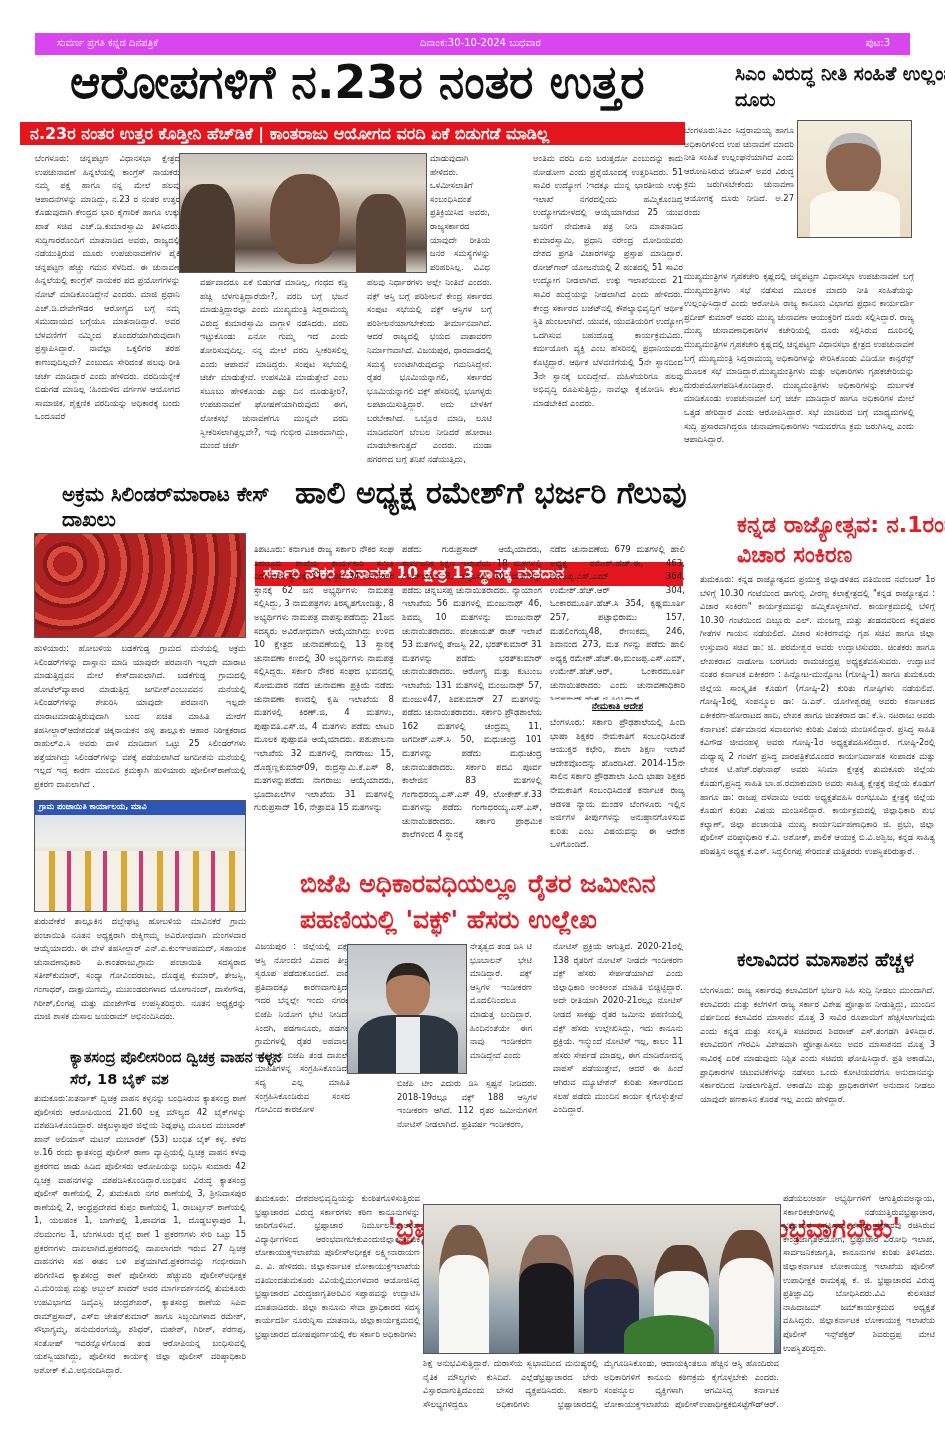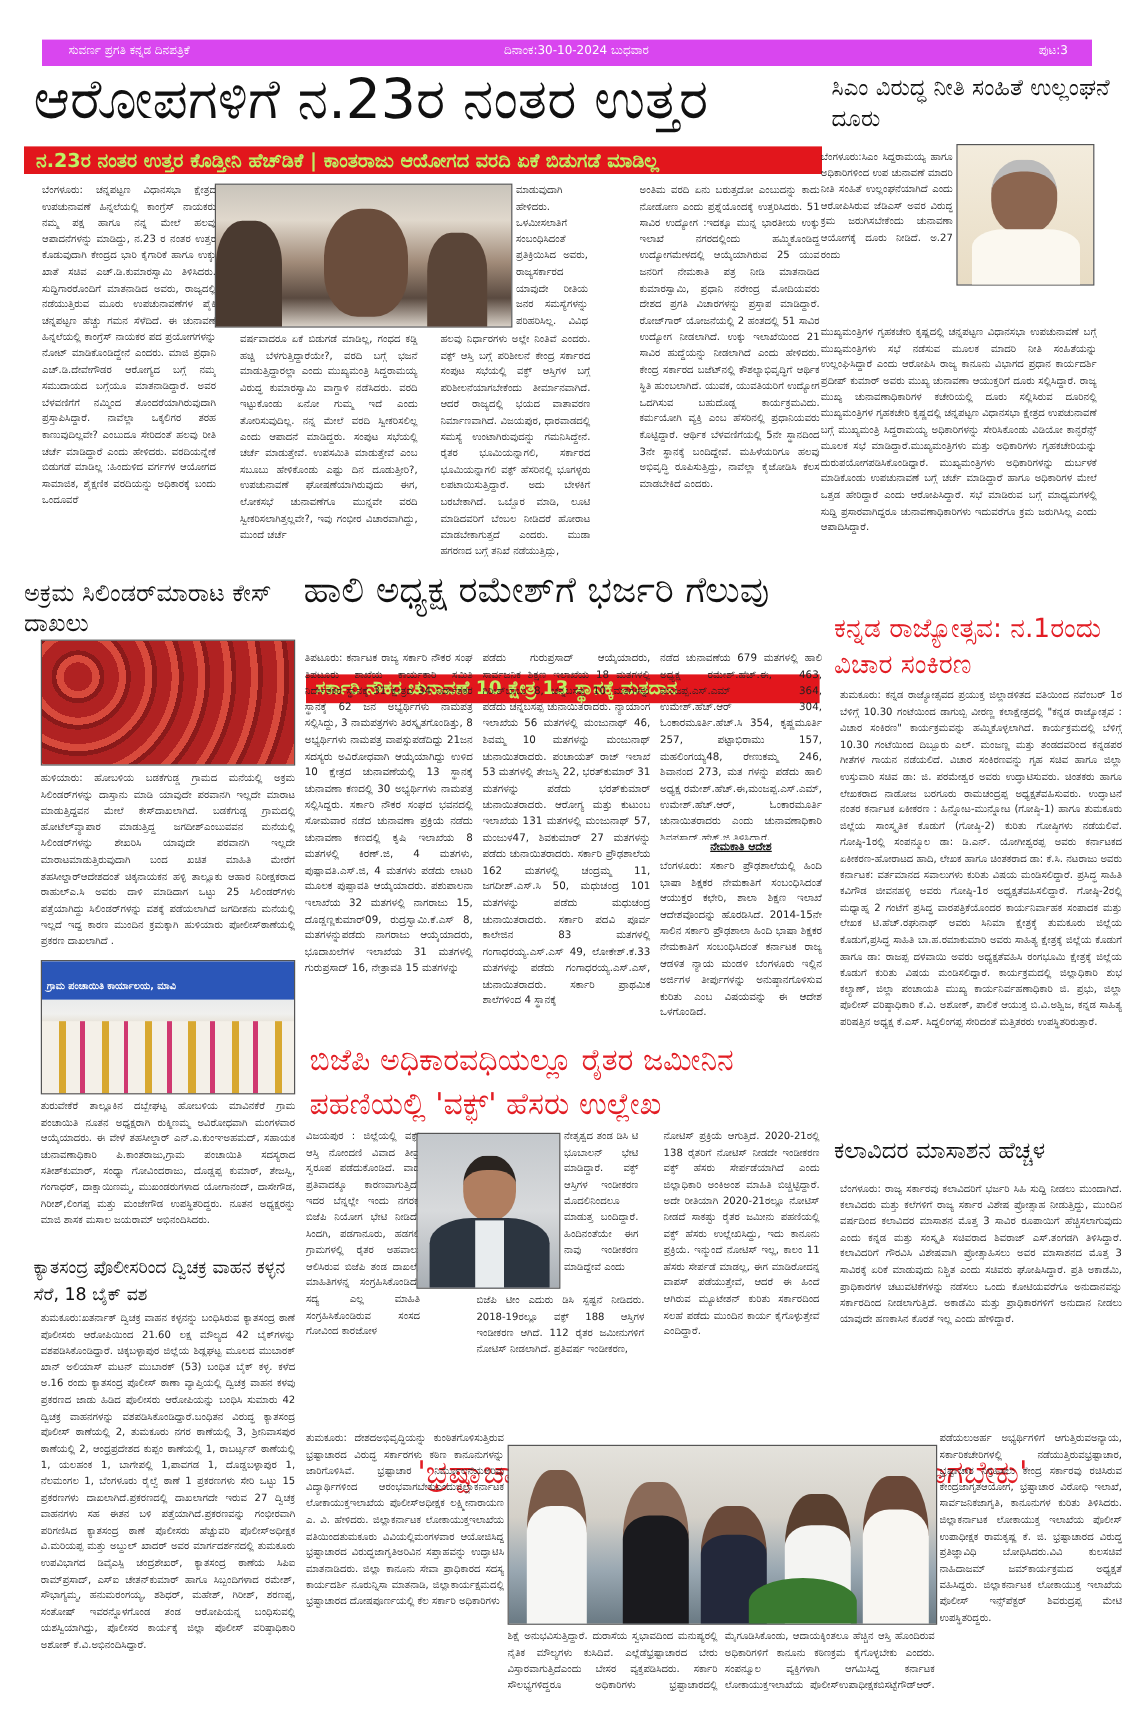--- a/index.html
+++ b/index.html
@@ -1,23 +1,23 @@
 <!DOCTYPE html>
 <html><head>
 <meta charset="utf-8">
 <style>
 *{box-sizing:border-box;margin:0;padding:0;}
 html,body{width:945px;height:1447px;background:#fff;overflow:hidden;}
 body{position:relative;font-family:"DejaVu Sans",sans-serif;color:#111;}
 .abs{position:absolute;}
 .masthead{left:35px;top:33px;width:875px;height:22px;background:#d946ef;color:#fff;font-size:10px;}
 .masthead span{position:absolute;top:4px;}
-.hl{font-family:"DejaVu Sans",sans-serif;font-weight:normal;color:#111;line-height:1.05;}
+.hl{font-family:"DejaVu Sans",sans-serif;font-weight:bold;color:#111;line-height:1.05;margin-left:42px;}
 .red{color:#e21d24;}
-.redbar{background:#e2161c;color:#bef264;font-weight:bold;white-space:nowrap;overflow:hidden;}
+.redbar{background:#e2161c;color:#ffffff;font-weight:bold;white-space:nowrap;overflow:hidden;}
 .col{font-size:8.4px;line-height:13.6px;color:#222;text-align:justify;overflow:hidden;}
 .photo{overflow:hidden;border:1px solid #555;}
 .ph-dark{background:linear-gradient(160deg,#b9b3a8 0%,#dcd6cc 35%,#8c7a6a 60%,#3c3630 100%);}
 .subhd{text-align:center;text-decoration:underline;font-weight:bold;}
 .center{text-align:left;}
 </style>
 </head>
 <body>
 
 <div class="abs masthead">
@@ -46,21 +46,21 @@
   <div style="position:absolute;left:28px;top:12px;width:55px;height:62px;border-radius:45%;background:#8c6650;border-top:10px solid #bbb;"></div>
   <div style="position:absolute;left:12px;top:70px;width:90px;height:50px;background:#fbf8f0;border-radius:30% 30% 0 0;"></div>
 </div>
 <div class="abs col" style="left:684px;top:270px;width:230px;height:222px;">ಮುಖ್ಯಮಂತ್ರಿಗಳ ಗೃಹಕಚೇರಿ ಕೃಷ್ಣದಲ್ಲಿ ಚನ್ನಪಟ್ಟಣ ವಿಧಾನಸಭಾ ಉಪಚುನಾವಣೆ ಬಗ್ಗೆ ಮುಖ್ಯಮಂತ್ರಿಗಳು ಸಭೆ ನಡೆಸುವ ಮೂಲಕ ಮಾದರಿ ನೀತಿ ಸಂಹಿತೆಯನ್ನು ಉಲ್ಲಂಘಿಸಿದ್ದಾರೆ ಎಂದು ಆರೋಪಿಸಿ ರಾಜ್ಯ ಕಾನೂನು ವಿಭಾಗದ ಪ್ರಧಾನ ಕಾರ್ಯದರ್ಶಿ ಪ್ರದೀಪ್ ಕುಮಾರ್ ಅವರು ಮುಖ್ಯ ಚುನಾವಣಾ ಆಯುಕ್ತರಿಗೆ ದೂರು ಸಲ್ಲಿಸಿದ್ದಾರೆ. ರಾಜ್ಯ ಮುಖ್ಯ ಚುನಾವಣಾಧಿಕಾರಿಗಳ ಕಚೇರಿಯಲ್ಲಿ ದೂರು ಸಲ್ಲಿಸಿರುವ ದೂರಿನಲ್ಲಿ ಮುಖ್ಯಮಂತ್ರಿಗಳ ಗೃಹಕಚೇರಿ ಕೃಷ್ಣದಲ್ಲಿ ಚನ್ನಪಟ್ಟಣ ವಿಧಾನಸಭಾ ಕ್ಷೇತ್ರದ ಉಪಚುನಾವಣೆ ಬಗ್ಗೆ ಮುಖ್ಯಮಂತ್ರಿ ಸಿದ್ದರಾಮಯ್ಯ ಅಧಿಕಾರಿಗಳನ್ನು ಸೇರಿಸಿಕೊಂಡು ವಿಡಿಯೋ ಕಾನ್ಫರೆನ್ಸ್ ಮೂಲಕ ಸಭೆ ಮಾಡಿದ್ದಾರೆ.ಮುಖ್ಯಮಂತ್ರಿಗಳು ಮತ್ತು ಅಧಿಕಾರಿಗಳು ಗೃಹಕಚೇರಿಯನ್ನು ದುರುಪಯೋಗಪಡಿಸಿಕೊಂಡಿದ್ದಾರೆ. ಮುಖ್ಯಮಂತ್ರಿಗಳು ಅಧಿಕಾರಿಗಳನ್ನು ದುರ್ಬಳಕೆ ಮಾಡಿಕೊಂಡು ಉಪಚುನಾವಣೆ ಬಗ್ಗೆ ಚರ್ಚೆ ಮಾಡಿದ್ದಾರೆ ಹಾಗೂ ಅಧಿಕಾರಿಗಳ ಮೇಲೆ ಒತ್ತಡ ಹೇರಿದ್ದಾರೆ ಎಂದು ಆರೋಪಿಸಿದ್ದಾರೆ. ಸಭೆ ಮಾಡಿರುವ ಬಗ್ಗೆ ಮಾಧ್ಯಮಗಳಲ್ಲಿ ಸುದ್ದಿ ಪ್ರಸಾರವಾಗಿದ್ದರೂ ಚುನಾವಣಾಧಿಕಾರಿಗಳು ಇದುವರೆಗೂ ಕ್ರಮ ಜರುಗಿಸಿಲ್ಲ ಎಂದು ಆಪಾದಿಸಿದ್ದಾರೆ.</div>
 
 <div class="abs hl center" style="left:20px;top:482px;width:225px;height:50px;font-size:20px;line-height:25px;">ಅಕ್ರಮ ಸಿಲಿಂಡರ್‌ಮಾರಾಟ ಕೇಸ್ ದಾಖಲು</div>
 <div class="abs photo" style="left:34px;top:533px;width:212px;height:105px;background:repeating-radial-gradient(circle at 30px 30px,#b02222 0 12px,#d84a3c 12px 18px,#8a1a1a 18px 22px);"></div>
 <div class="abs col" style="left:34px;top:642px;width:212px;height:160px;">ಹುಳಿಯಾರು: ಹೋಬಳಿಯ ಬಡಕೆಗುಡ್ಡ ಗ್ರಾಮದ ಮನೆಯಲ್ಲಿ ಅಕ್ರಮ ಸಿಲಿಂಡರ್‌ಗಳನ್ನು ದಾಸ್ತಾನು ಮಾಡಿ ಯಾವುದೇ ಪರವಾನಗಿ ಇಲ್ಲದೇ ಮಾರಾಟ ಮಾಡುತ್ತಿದ್ದವನ ಮೇಲೆ ಕೇಸ್‌ದಾಖಲಾಗಿದೆ. ಬಡಕೆಗುಡ್ಡ ಗ್ರಾಮದಲ್ಲಿ ಹೋಟೆಲ್‌ವ್ಯಾಪಾರ ಮಾಡುತ್ತಿದ್ದ ಜಗದೀಶ್‌ಎಂಬುವವನ ಮನೆಯಲ್ಲಿ ಸಿಲಿಂಡರ್‌ಗಳನ್ನು ಶೇಖರಿಸಿ ಯಾವುದೇ ಪರವಾನಗಿ ಇಲ್ಲದೇ ಮಾರಾಟಮಾಡುತ್ತಿರುವುದಾಗಿ ಬಂದ ಖಚಿತ ಮಾಹಿತಿ ಮೇರೆಗೆ ತಹಸೀಲ್ದಾರ್‌ಆದೇಶದಂತೆ ಚಿಕ್ಕನಾಯಕನ ಹಳ್ಳಿ ತಾಲ್ಲೂಕು ಆಹಾರ ನಿರೀಕ್ಷಕರಾದ ರಾಹುಲ್‌ಎ.ಸಿ ಅವರು ದಾಳಿ ಮಾಡಿದಾಗ ಒಟ್ಟು 25 ಸಿಲಿಂಡರ್‌ಗಳು ಪತ್ತೆಯಾಗಿದ್ದು ಸಿಲಿಂಡರ್‌ಗಳನ್ನು ವಶಕ್ಕೆ ಪಡೆಯಲಾಗಿದೆ ಜಗದೀಶನು ಮನೆಯಲ್ಲಿ ಇಲ್ಲದೆ ಇದ್ದ ಕಾರಣ ಮುಂದಿನ ಕ್ರಮಕ್ಕಾಗಿ ಹುಳಿಯಾರು ಪೋಲೀಸ್‌ಠಾಣೆಯಲ್ಲಿ ಪ್ರಕರಣ ದಾಖಲಾಗಿದೆ .</div>
 
 <div class="abs photo" style="left:34px;top:800px;width:212px;height:112px;background:linear-gradient(180deg,#d8dde2 0%,#f0f0ee 40%,#c9b28a 70%,#8a7a60 100%);">
-  <div style="position:absolute;left:0;top:0;width:100%;height:14px;background:#2b56b8;color:#fff;font-size:8px;font-weight:bold;padding:16px 4px;white-space:nowrap;overflow:hidden;">ಗ್ರಾಮ ಪಂಚಾಯಿತಿ ಕಾರ್ಯಾಲಯ, ಮಾವಿ</div>
+  <div style="position:absolute;left:0;top:0;width:100%;height:14px;background:#2b56b8;color:#fff;font-size:8px;font-weight:bold;padding:1px 4px;white-space:nowrap;overflow:hidden;">ಗ್ರಾಮ ಪಂಚಾಯಿತಿ ಕಾರ್ಯಾಲಯ, ಮಾವಿ</div>
   <div style="position:absolute;left:0;bottom:0;width:100%;height:60px;background:repeating-linear-gradient(90deg,#f4f0e8 0 14px,#d8a830 14px 20px,#f4f0e8 20px 32px,#d03870 32px 36px);"></div>
 </div>
 <div class="abs col" style="left:34px;top:915px;width:212px;height:125px;">ತುರುವೇಕೆರೆ ತಾಲ್ಲೂಕಿನ ದಬ್ಬೇಘಟ್ಟ ಹೋಬಳಿಯ ಮಾವಿನಕೆರೆ ಗ್ರಾಮ ಪಂಚಾಯಿತಿ ನೂತನ ಅಧ್ಯಕ್ಷರಾಗಿ ರುಕ್ಮಿಣಮ್ಮ ಅವಿರೋಧವಾಗಿ ಮಂಗಳವಾರ ಆಯ್ಕೆಯಾದರು. ಈ ವೇಳೆ ತಹಸೀಲ್ದಾರ್ ಎನ್.ಎ.ಕುಂಞಅಹಮದ್, ಸಹಾಯಕ ಚುನಾವಣಾಧಿಕಾರಿ ಪಿ.ಕಾಂತರಾಜು,ಗ್ರಾಮ ಪಂಚಾಯಿತಿ ಸದಸ್ಯರಾದ ಸತೀಶ್‌ಕುಮಾರ್, ಸಂಧ್ಯಾ ಗೋವಿಂದರಾಜು, ದೊಡ್ಡಪ್ಪ ಕುಮಾರ್, ತೇಜಸ್ವಿ, ಗಂಗಾಧರ್, ದಾಕ್ಷಾಯಿಣಮ್ಮ, ಮುಖಂಡರುಗಳಾದ ಯೋಗಾನಂದ್, ದಾಸೇಗೌಡ, ಗಿರೀಶ್,ಲಿಂಗಪ್ಪ ಮತ್ತು ಮಂಜೇಗೌಡ ಉಪಸ್ಥಿತರಿದ್ದರು. ನೂತನ ಅಧ್ಯಕ್ಷರನ್ನು ಮಾಜಿ ಶಾಸಕ ಮಸಾಲ ಜಯರಾಮ್ ಅಭಿನಂದಿಸಿದರು.</div>
 
 <div class="abs hl center" style="left:28px;top:1046px;width:215px;height:46px;font-size:14.5px;line-height:22px;">ಕ್ಯಾತಸಂದ್ರ ಪೊಲೀಸರಿಂದ ದ್ವಿಚಕ್ರ ವಾಹನ ಕಳ್ಳನ ಸೆರೆ, 18 ಬೈಕ್ ವಶ</div>
 <div class="abs col" style="left:34px;top:1092px;width:212px;height:295px;">ತುಮಕೂರು:ಖತರ್ನಾಕ್ ದ್ವಿಚಕ್ರ ವಾಹನ ಕಳ್ಳನನ್ನು ಬಂಧಿಸಿರುವ ಕ್ಯಾತಸಂದ್ರ ಠಾಣೆ ಪೊಲೀಸರು ಆರೋಪಿಯಿಂದ 21.60 ಲಕ್ಷ ಮೌಲ್ಯದ 42 ಬೈಕ್‌ಗಳನ್ನು ವಶಪಡಿಸಿಕೊಂಡಿದ್ದಾರೆ. ಚಿಕ್ಕಬಳ್ಳಾಪುರ ಜಿಲ್ಲೆಯ ಶಿಡ್ಲಘಟ್ಟ ಮೂಲದ ಮುಬಾರಕ್ ಖಾನ್ ಅಲಿಯಾಸ್ ಮಟನ್ ಮುಬಾರಕ್ (53) ಬಂಧಿತ ಬೈಕ್ ಕಳ್ಳ. ಕಳೆದ ಅ.16 ರಂದು ಕ್ಯಾತಸಂದ್ರ ಪೊಲೀಸ್ ಠಾಣಾ ವ್ಯಾಪ್ತಿಯಲ್ಲಿ ದ್ವಿಚಕ್ರ ವಾಹನ ಕಳವು ಪ್ರಕರಣದ ಜಾಡು ಹಿಡಿದ ಪೊಲೀಸರು ಆರೋಪಿಯನ್ನು ಬಂಧಿಸಿ ಸುಮಾರು 42 ದ್ವಿಚಕ್ರ ವಾಹನಗಳನ್ನು ವಶಪಡಿಸಿಕೊಂಡಿದ್ದಾರೆ.ಬಂಧಿತನ ವಿರುದ್ಧ ಕ್ಯಾತಸಂದ್ರ ಪೊಲೀಸ್ ಠಾಣೆಯಲ್ಲಿ 2, ತುಮಕೂರು ನಗರ ಠಾಣೆಯಲ್ಲಿ 3, ಶ್ರೀನಿವಾಸಪುರ ಠಾಣೆಯಲ್ಲಿ 2, ಆಂಧ್ರಪ್ರದೇಶದ ಕುಪ್ಪಂ ಠಾಣೆಯಲ್ಲಿ 1, ರಾಬರ್ಟ್ಸನ್ ಠಾಣೆಯಲ್ಲಿ 1, ಯಲಹಂಕ 1, ಬಾಗೇಪಲ್ಲಿ 1,ಪಾವಗಡ 1, ದೊಡ್ಡಬಳ್ಳಾಪುರ 1, ನೆಲಮಂಗಲ 1, ಬೆಂಗಳೂರು ರೈಲ್ವೆ ಠಾಣೆ 1 ಪ್ರಕರಣಗಳು ಸೇರಿ ಒಟ್ಟು 15 ಪ್ರಕರಣಗಳು ದಾಖಲಾಗಿದೆ.ಪ್ರಕರಣದಲ್ಲಿ ದಾಖಲಾಗದೇ ಇರುವ 27 ದ್ವಿಚಕ್ರ ವಾಹನಗಳು ಸಹ ಈತನ ಬಳಿ ಪತ್ತೆಯಾಗಿದೆ.ಪ್ರಕರಣವನ್ನು ಗಂಭೀರವಾಗಿ ಪರಿಗಣಿಸಿದ ಕ್ಯಾತಸಂದ್ರ ಠಾಣೆ ಪೊಲೀಸರು ಹೆಚ್ಚುವರಿ ಪೊಲೀಸ್‌ಅಧೀಕ್ಷಕ ವಿ.ಮರಿಯಪ್ಪ ಮತ್ತು ಅಬ್ದುಲ್ ಖಾದರ್ ಅವರ ಮಾರ್ಗದರ್ಶನದಲ್ಲಿ ತುಮಕೂರು ಉಪವಿಭಾಗದ ಡಿವೈಎಸ್ಪಿ ಚಂದ್ರಶೇಖರ್, ಕ್ಯಾತಸಂದ್ರ ಠಾಣೆಯ ಸಿಪಿಐ ರಾಮ್‌ಪ್ರಸಾದ್, ಎಸ್‌ಐ ಚೇತನ್‌ಕುಮಾರ್ ಹಾಗೂ ಸಿಬ್ಬಂದಿಗಳಾದ ರಮೇಶ್, ಸೌಭಾಗ್ಯಮ್ಮ, ಹನುಮರಂಗಯ್ಯ, ಶಶಿಧರ್, ಮಹೇಶ್, ಗಿರೀಶ್, ಶರಣಪ್ಪ, ಸಂತೋಷ್ ಇವರನ್ನೊಳಗೊಂಡ ತಂಡ ಆರೋಪಿಯನ್ನ ಬಂಧಿಸುವಲ್ಲಿ ಯಶಸ್ವಿಯಾಗಿದ್ದು, ಪೊಲೀಸರ ಕಾರ್ಯಕ್ಕೆ ಜಿಲ್ಲಾ ಪೊಲೀಸ್ ವರಿಷ್ಠಾಧಿಕಾರಿ ಅಶೋಕ್ ಕೆ.ವಿ.ಅಭಿನಂದಿಸಿದ್ದಾರೆ.</div>
 
 <div class="abs hl" style="left:253px;top:477px;width:430px;height:42px;font-size:30px;white-space:nowrap;overflow:hidden;">ಹಾಲಿ ಅಧ್ಯಕ್ಷ ರಮೇಶ್‌ಗೆ ಭರ್ಜರಿ ಗೆಲುವು</div>
 <div class="abs redbar" style="left:255px;top:518px;width:428px;height:24px;font-size:15.5px;padding:2px 8px;margin-top:44px;">ಸರ್ಕಾರಿ ನೌಕರ ಚುನಾವಣೆ 10 ಕ್ಷೇತ್ರ 13 ಸ್ಥಾನಕ್ಕೆ ಮತದಾನ</div>
 <div class="abs col" style="left:254px;top:543px;width:140px;height:325px;font-size:8.6px;">ತಿಪಟೂರು: ಕರ್ನಾಟಕ ರಾಜ್ಯ ಸರ್ಕಾರಿ ನೌಕರ ಸಂಘ ತಿಪಟೂರು ಶಾಖೆಯ ಕಾರ್ಯಕಾರಿ ಸಮಿತಿ ನಿರ್ದೇಶಕರ ಸ್ಥಾನಕ್ಕೆ 31 ಕ್ಷೇತ್ರದ 34 ನಿರ್ದೇಶಕರ ಸ್ಥಾನಕ್ಕೆ 62 ಜನ ಅಭ್ಯರ್ಥಿಗಳು ನಾಮಪತ್ರ ಸಲ್ಲಿಸಿದ್ದು, 3 ನಾಮಪತ್ರಗಳು ತಿರಸ್ಕೃತಗೊಂಡಿತ್ತು, 8 ಅಭ್ಯರ್ಥಿಗಳು ನಾಮಪತ್ರ ವಾಪಸ್ಸುಪಡೆದಿದ್ದು 21ಜನ ಸದಸ್ಯರು ಅವಿರೋಧವಾಗಿ ಆಯ್ಕೆಯಾಗಿದ್ದು ಉಳಿದ 10 ಕ್ಷೇತ್ರದ ಚುನಾವಣೆಯಲ್ಲಿ 13 ಸ್ಥಾನಕ್ಕೆ ಚುನಾವಣಾ ಕಣದಲ್ಲಿ 30 ಅಭ್ಯರ್ಥಿಗಳು ನಾಮಪತ್ರ ಸಲ್ಲಿಸಿದ್ದರು. ಸರ್ಕಾರಿ ನೌಕರ ಸಂಘದ ಭವನದಲ್ಲಿ ಸೋಮವಾರ ನಡೆದ ಚುನಾವಣಾ ಪ್ರಕ್ರಿಯೆ ನಡೆದು ಚುನಾವಣಾ ಕಣದಲ್ಲಿ ಕೃಷಿ ಇಲಾಖೆಯ 8 ಮತಗಳಲ್ಲಿ ಕಿರಣ್.ಜಿ, 4 ಮತಗಳು, ಪುಷ್ಪಾವತಿ.ಎಸ್.ಜಿ, 4 ಮತಗಳು ಪಡೆದು ಲಾಟರಿ ಮೂಲಕ ಪುಷ್ಪಾವತಿ ಆಯ್ಕೆಯಾದರು. ಪಶುಪಾಲನಾ ಇಲಾಖೆಯ 32 ಮತಗಳಲ್ಲಿ ನಾಗರಾಜು 15, ದೊಡ್ಡಣ್ಣ‌ಕುಮಾರ್09, ರುದ್ರಸ್ವಾಮಿ.ಕೆ.ಎಸ್ 8, ಮತಗಳನ್ನುಪಡೆದು ನಾಗರಾಜು ಆಯ್ಕೆಯಾದರು, ಭೂದಾಖಲೆಗಳ ಇಲಾಖೆಯ 31 ಮತಗಳಲ್ಲಿ ಗುರುಪ್ರಸಾದ್ 16, ನೇತ್ರಾವತಿ 15 ಮತಗಳನ್ನು</div>

